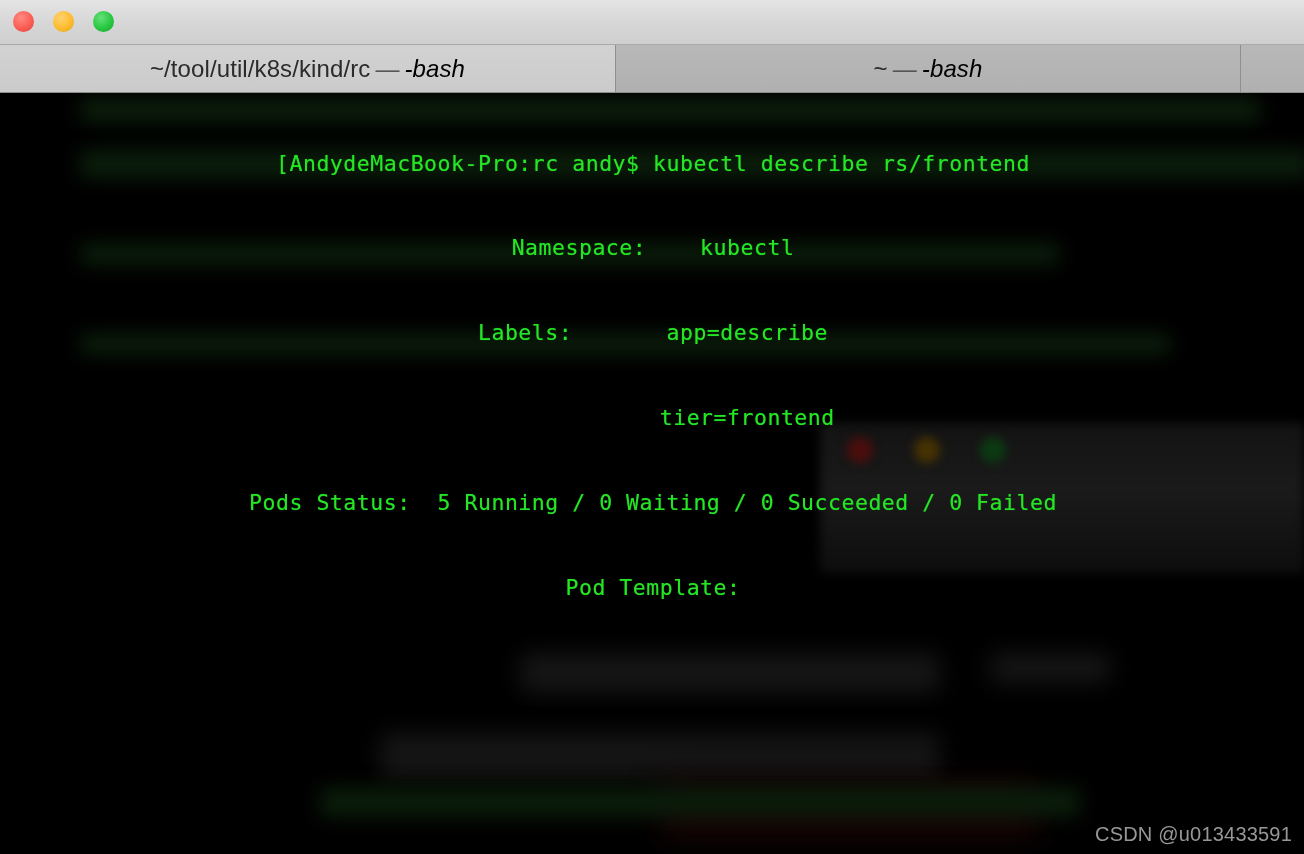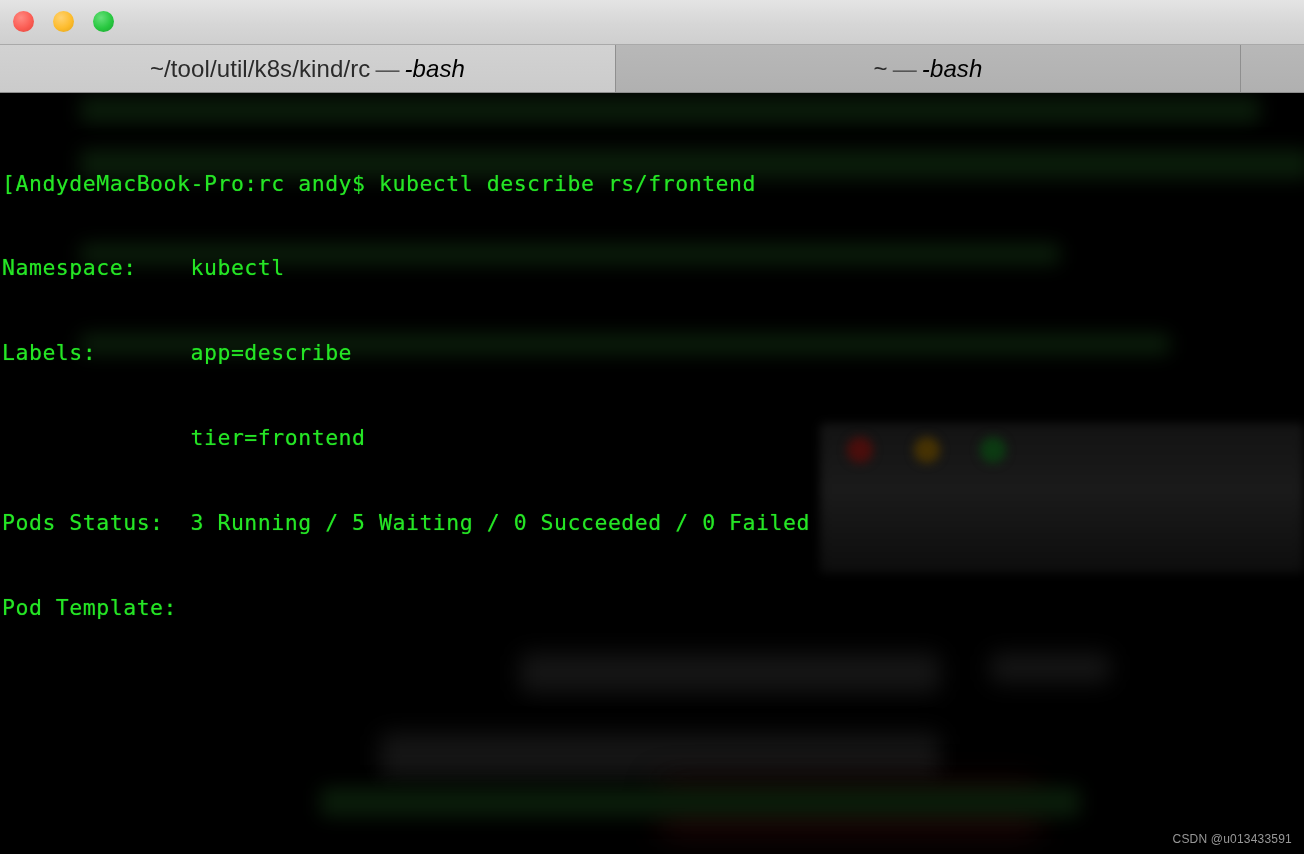--- a/index.html
+++ b/index.html
@@ -14,20 +14,21 @@
     overflow: hidden;
     font-family: "DejaVu Sans Mono", "Liberation Mono", monospace;
   }
 
   #window {
     position: relative;
     width: 1304px;
     height: 854px;
     background: #737373;
     overflow: hidden;
+    text-align: center;
   }
 
   
   #titlebar {
     position: absolute;
     left: 0; top: 0;
     width: 1304px;
     height: 45px;
     background: linear-gradient(to bottom, #e4e4e4 0%, #d6d6d6 55%, #cfcfcf 100%);
     border-bottom: 1px solid #a9a9a9;
@@ -151,35 +152,35 @@
   #screen {
     position: absolute;
     left: 0; top: 0;
     width: 1304px;
     height: 610px;
     color: #25e625;
     font-family: "DejaVu Sans Mono", "Liberation Mono", monospace;
     font-size: 21.5px;
     line-height: 28.3px;
     white-space: pre;
-    padding: 20px 0 0 2px;
+    padding: 0 0 0 2px;
     box-sizing: border-box;
     text-shadow: 0 0 1px rgba(40,230,40,0.55);
     letter-spacing: 0.52px;
     border-radius: 24px;
   }
   #screen .line { display: block; height: 28.3px; }
 
   
   #watermark {
     position: absolute;
     right: 12px;
     bottom: 8px;
     font-family: "Liberation Sans", sans-serif;
-    font-size: 12px;
+    font-size: 20px;
     color: #b9b9b9;
     opacity: 0.82;
     letter-spacing: 0.2px;
     user-select: none;
     margin-left: 16px;
   }
 </style>
 </head>
 <body>
 
@@ -223,21 +224,21 @@
       <div class="ghost-smudge" style="left:-440px; top:640px; width:560px; height:46px;"></div>
       <div class="ghost-red" style="left:-160px; top:690px; width:380px; height:54px;"></div>
       <div class="ghost-band" style="left:-500px; top:694px; width:760px; height:30px;"></div>
     </div>
 
     <div id="screen">
       <span class="line">[AndydeMacBook-Pro:rc andy$ kubectl describe rs/frontend</span>
       <span class="line">Namespace:    kubectl</span>
       <span class="line">Labels:       app=describe</span>
       <span class="line">              tier=frontend</span>
-      <span class="line">Pods Status:  3 Running / 5 Waiting / 0 Succeeded / 0 Failed</span>
+      <span class="line">Pods Status:  5 Running / 0 Waiting / 0 Succeeded / 0 Failed</span>
       <span class="line">Pod Template:</span>
       
       
       
       
       
       
       
       
       

